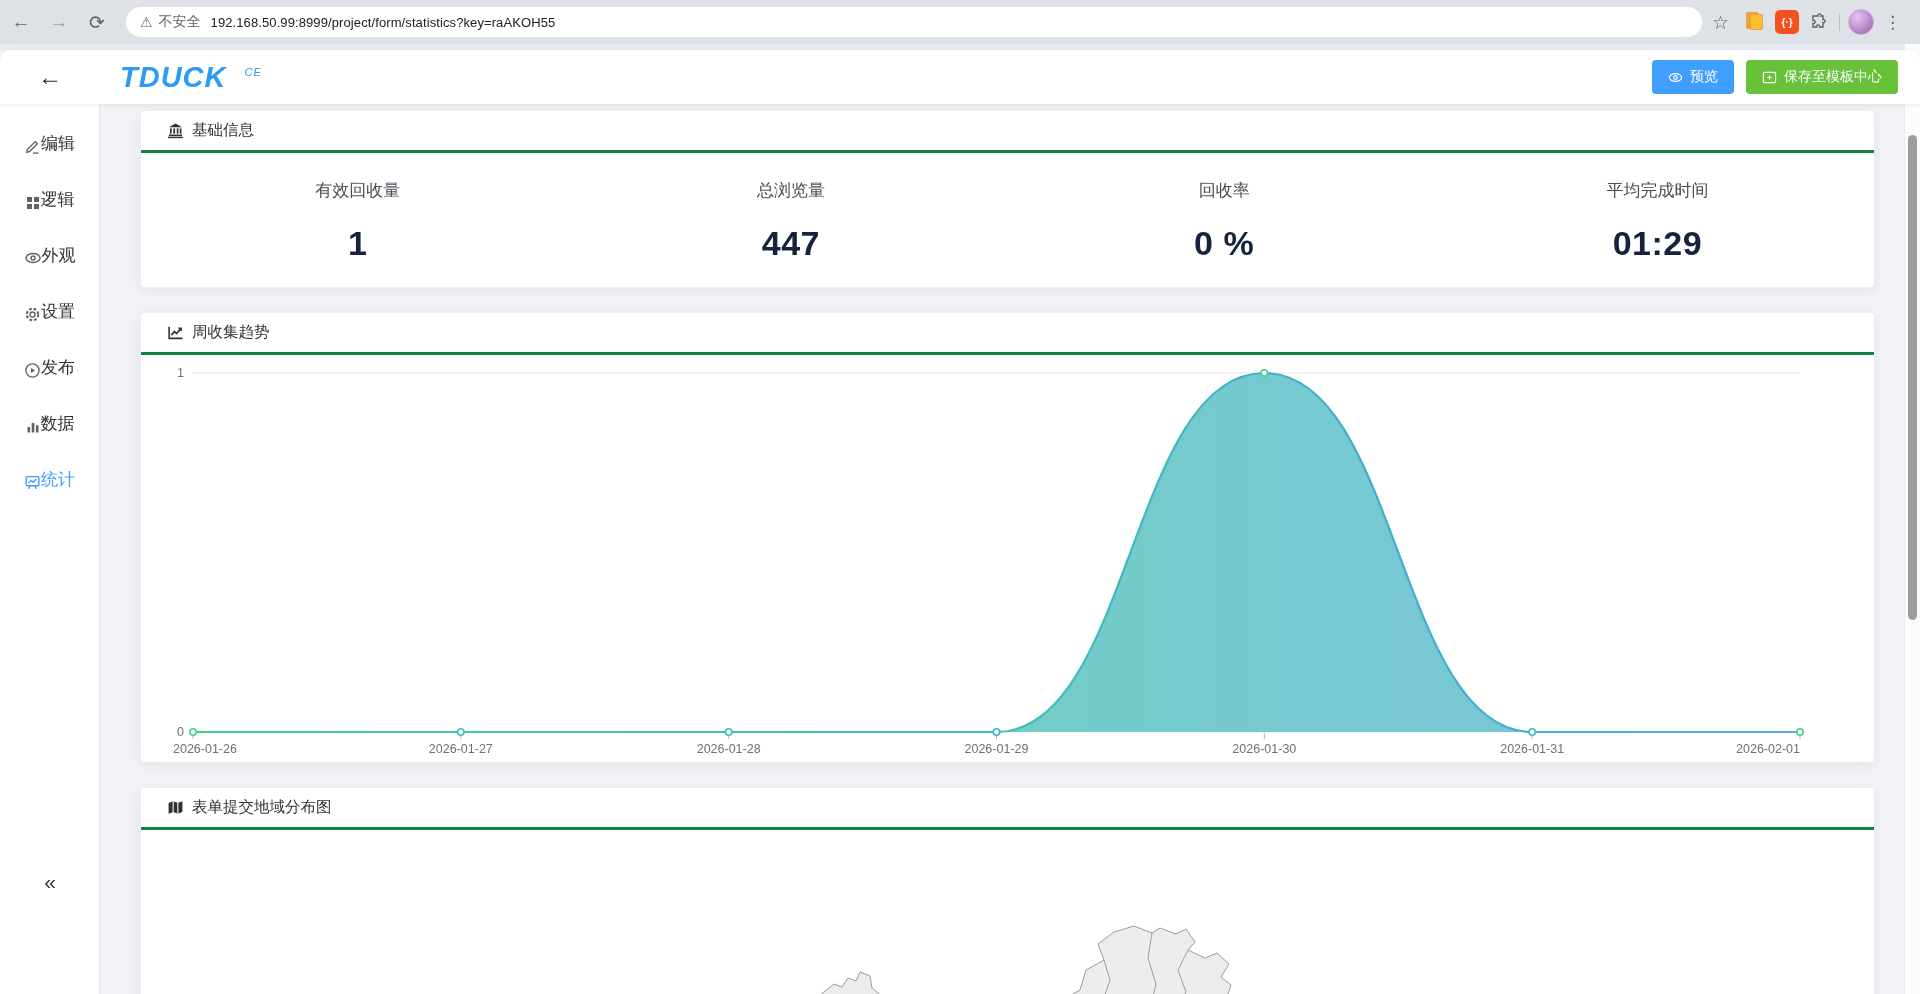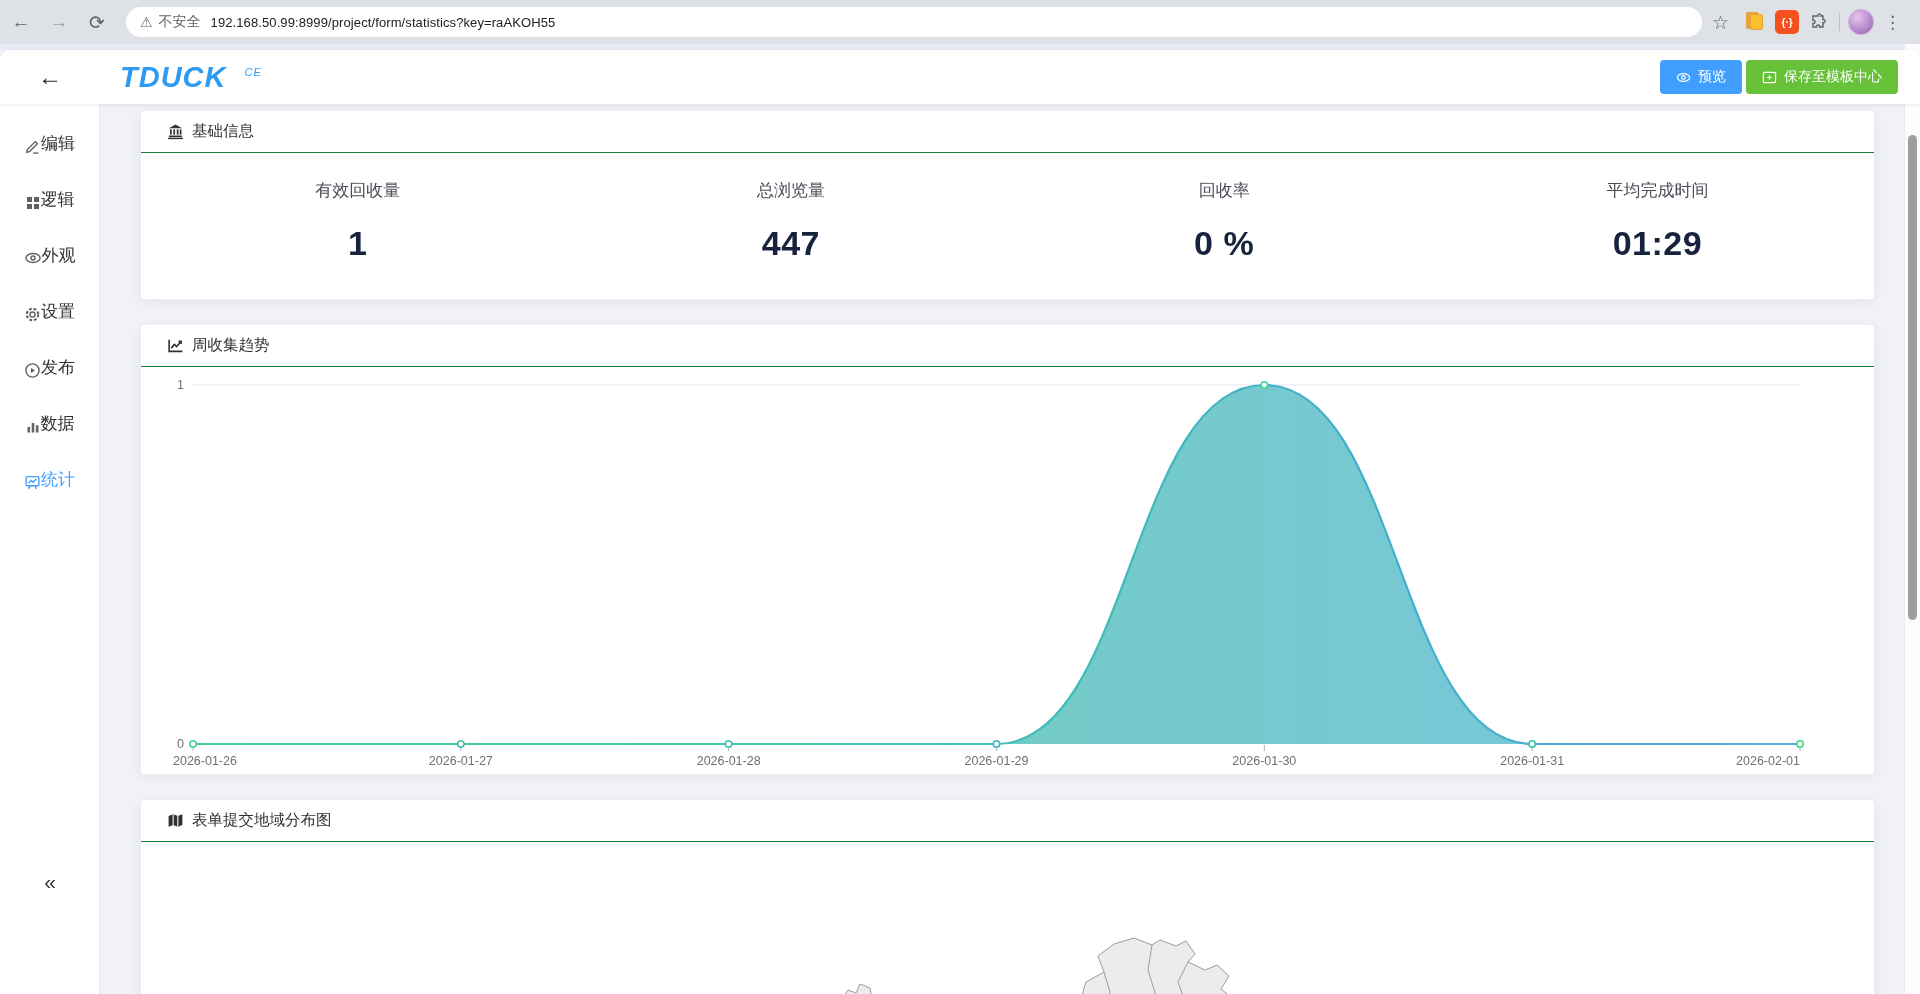--- a/index.html
+++ b/index.html
@@ -27,44 +27,44 @@
   .kebab { font-size:17px; color:#5f6368; padding:0 10px 0 2px; cursor:pointer; }
 
   .top-strip { position:absolute; left:0; top:44px; width:1920px; height:6px; background:#e8ebf3; }
 
   
   .app-header { position:absolute; left:0; top:50px; width:1920px; height:54px; background:#fff;
                 border-radius:10px 10px 0 0; box-shadow:0 1px 4px rgba(0,21,41,.08); display:flex; align-items:center; z-index:5; }
   .back-btn { width:100px; text-align:center; font-size:24px; color:#262626; cursor:pointer; line-height:1; }
   .logo { font-size:29px; font-weight:900; font-style:italic; color:#2e9bf3; letter-spacing:1px; margin-left:20px; }
   .logo sup { font-size:11px; font-weight:400; margin-left:18px; }
-  .header-actions { margin-left:auto; margin-right:22px; display:flex; gap:4px; }
+  .header-actions { margin-left:auto; margin-right:22px; display:flex; gap:12px; }
   .btn { height:34px; border:none; border-radius:4px; color:#fff; font-size:14px; padding:0 16px;
          display:flex; align-items:center; gap:7px; cursor:pointer; font-family:inherit; }
   .btn-blue { background:#409EFF; }
   .btn-green { background:#67C23A;justify-content:center; }
   .btn svg { display:block; }
 
   
   .sidebar { position:absolute; left:0; top:104px; width:100px; height:890px; background:#fff; border-right:1px solid #e4e7ed; z-index:4; }
   .side-item { height:28px; margin-top:28px; display:flex; align-items:flex-end; justify-content:center; gap:0;
                font-size:17px; color:#303133; cursor:pointer; }
   .side-item:first-child { margin-top:23px; }
   .side-item svg { display:block; }
   .side-item.active { color:#409EFF;font-family:Liberation Mono, monospace; }
   .collapse { position:absolute; left:0; bottom:100px; width:100px; text-align:center; font-size:21px; color:#303133; cursor:pointer; }
 
   
   .content { position:absolute; left:100px; top:104px; width:1804px; height:890px; background:#f0f2f5; padding:6px 29px 0 40px; overflow:hidden; }
   .card { background:#fff; border-radius:4px; border:1px solid #ebeef5; box-shadow:0 2px 12px rgba(0,0,0,.06); margin-bottom:24px; }
-  .card-head { height:42px; display:flex; align-items:center; gap:8px; padding:0 26px; border-bottom:1px solid #15803d;
+  .card-head { height:42px; display:flex; align-items:center; gap:8px; padding:0 26px; border-bottom:3px solid #15803d;
                font-size:15.5px; color:#303133; font-weight:500; }
   .card-head svg { display:block; }
 
-  .metrics { display:flex; padding:16px 0 36px; }
+  .metrics { display:flex; padding:16px 0 24px; }
   .metric { flex:1; display:flex; flex-direction:column; align-items:center; }
   .metric-label { font-size:17px; color:#4a4f57; margin-top:10px; }
   .metric-value { font-size:34px; font-weight:600; color:#17233d; margin-top:22px; letter-spacing:.5px; }
 
   .chart-box { position:relative; height:407px; margin:0 25px; }
   .chart-box svg { position:absolute; inset:0; }
 
   .map-box { position:relative; height:330px; overflow:hidden; display:flex; justify-content:center; }
   .map-box svg { margin-top:18px; }
 

